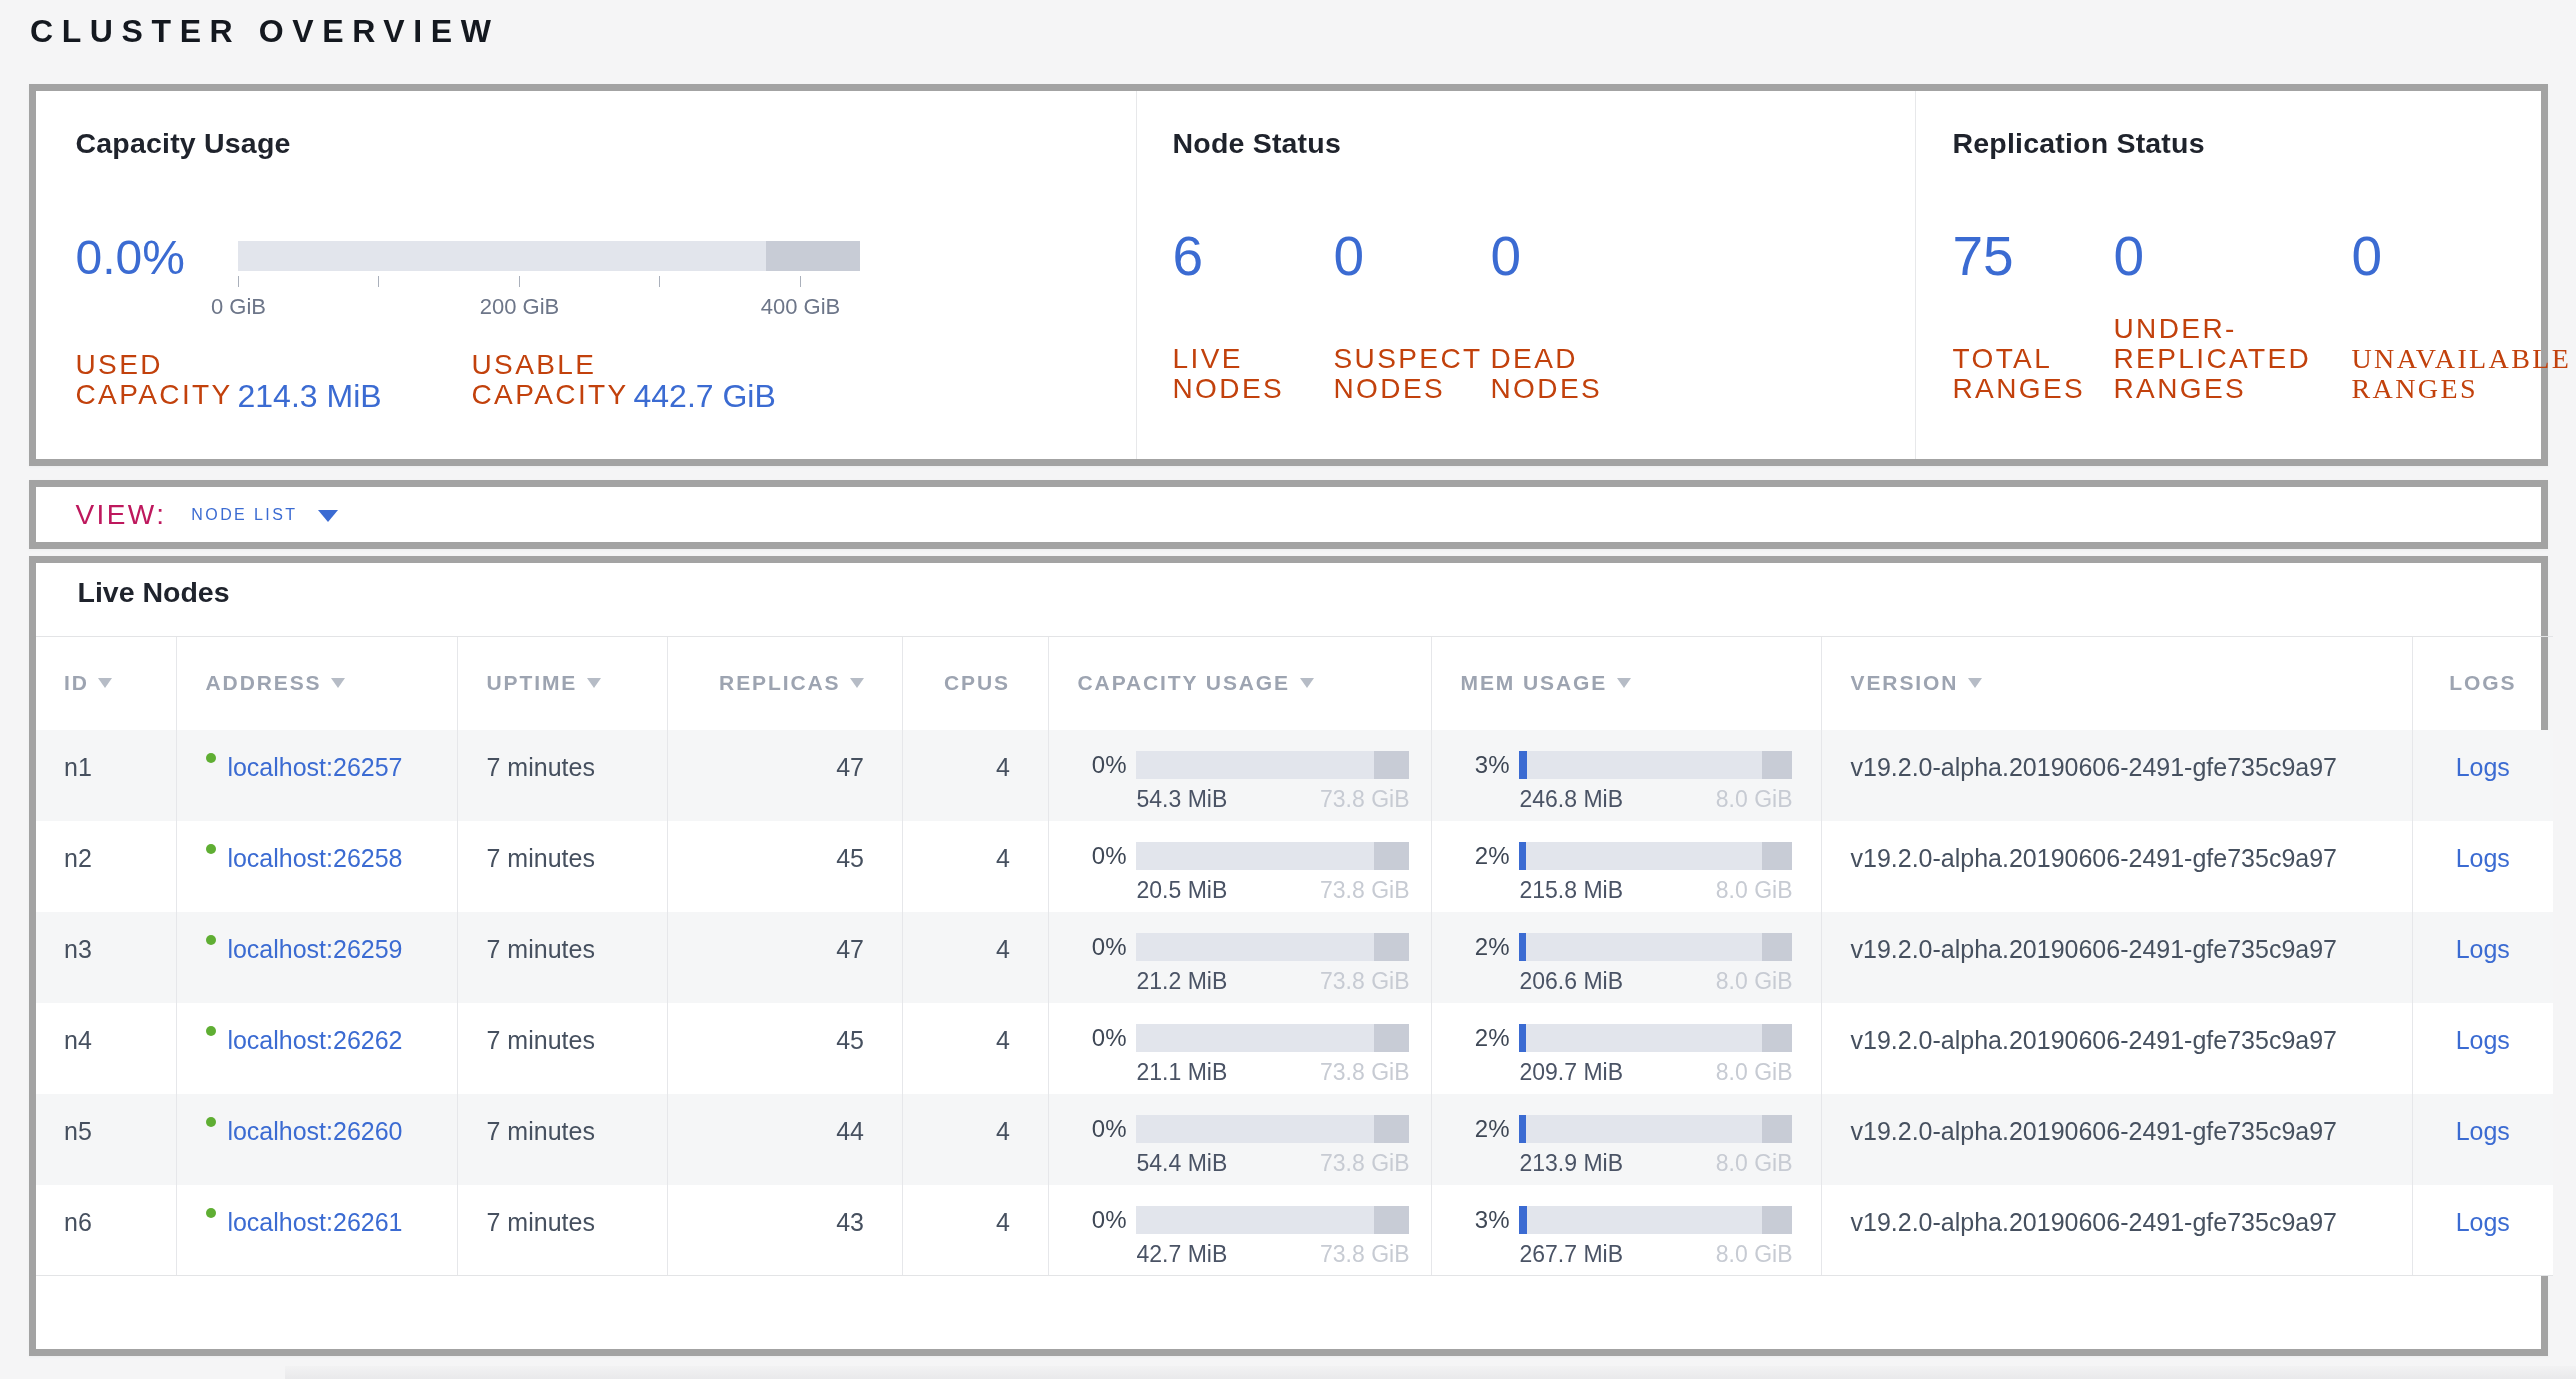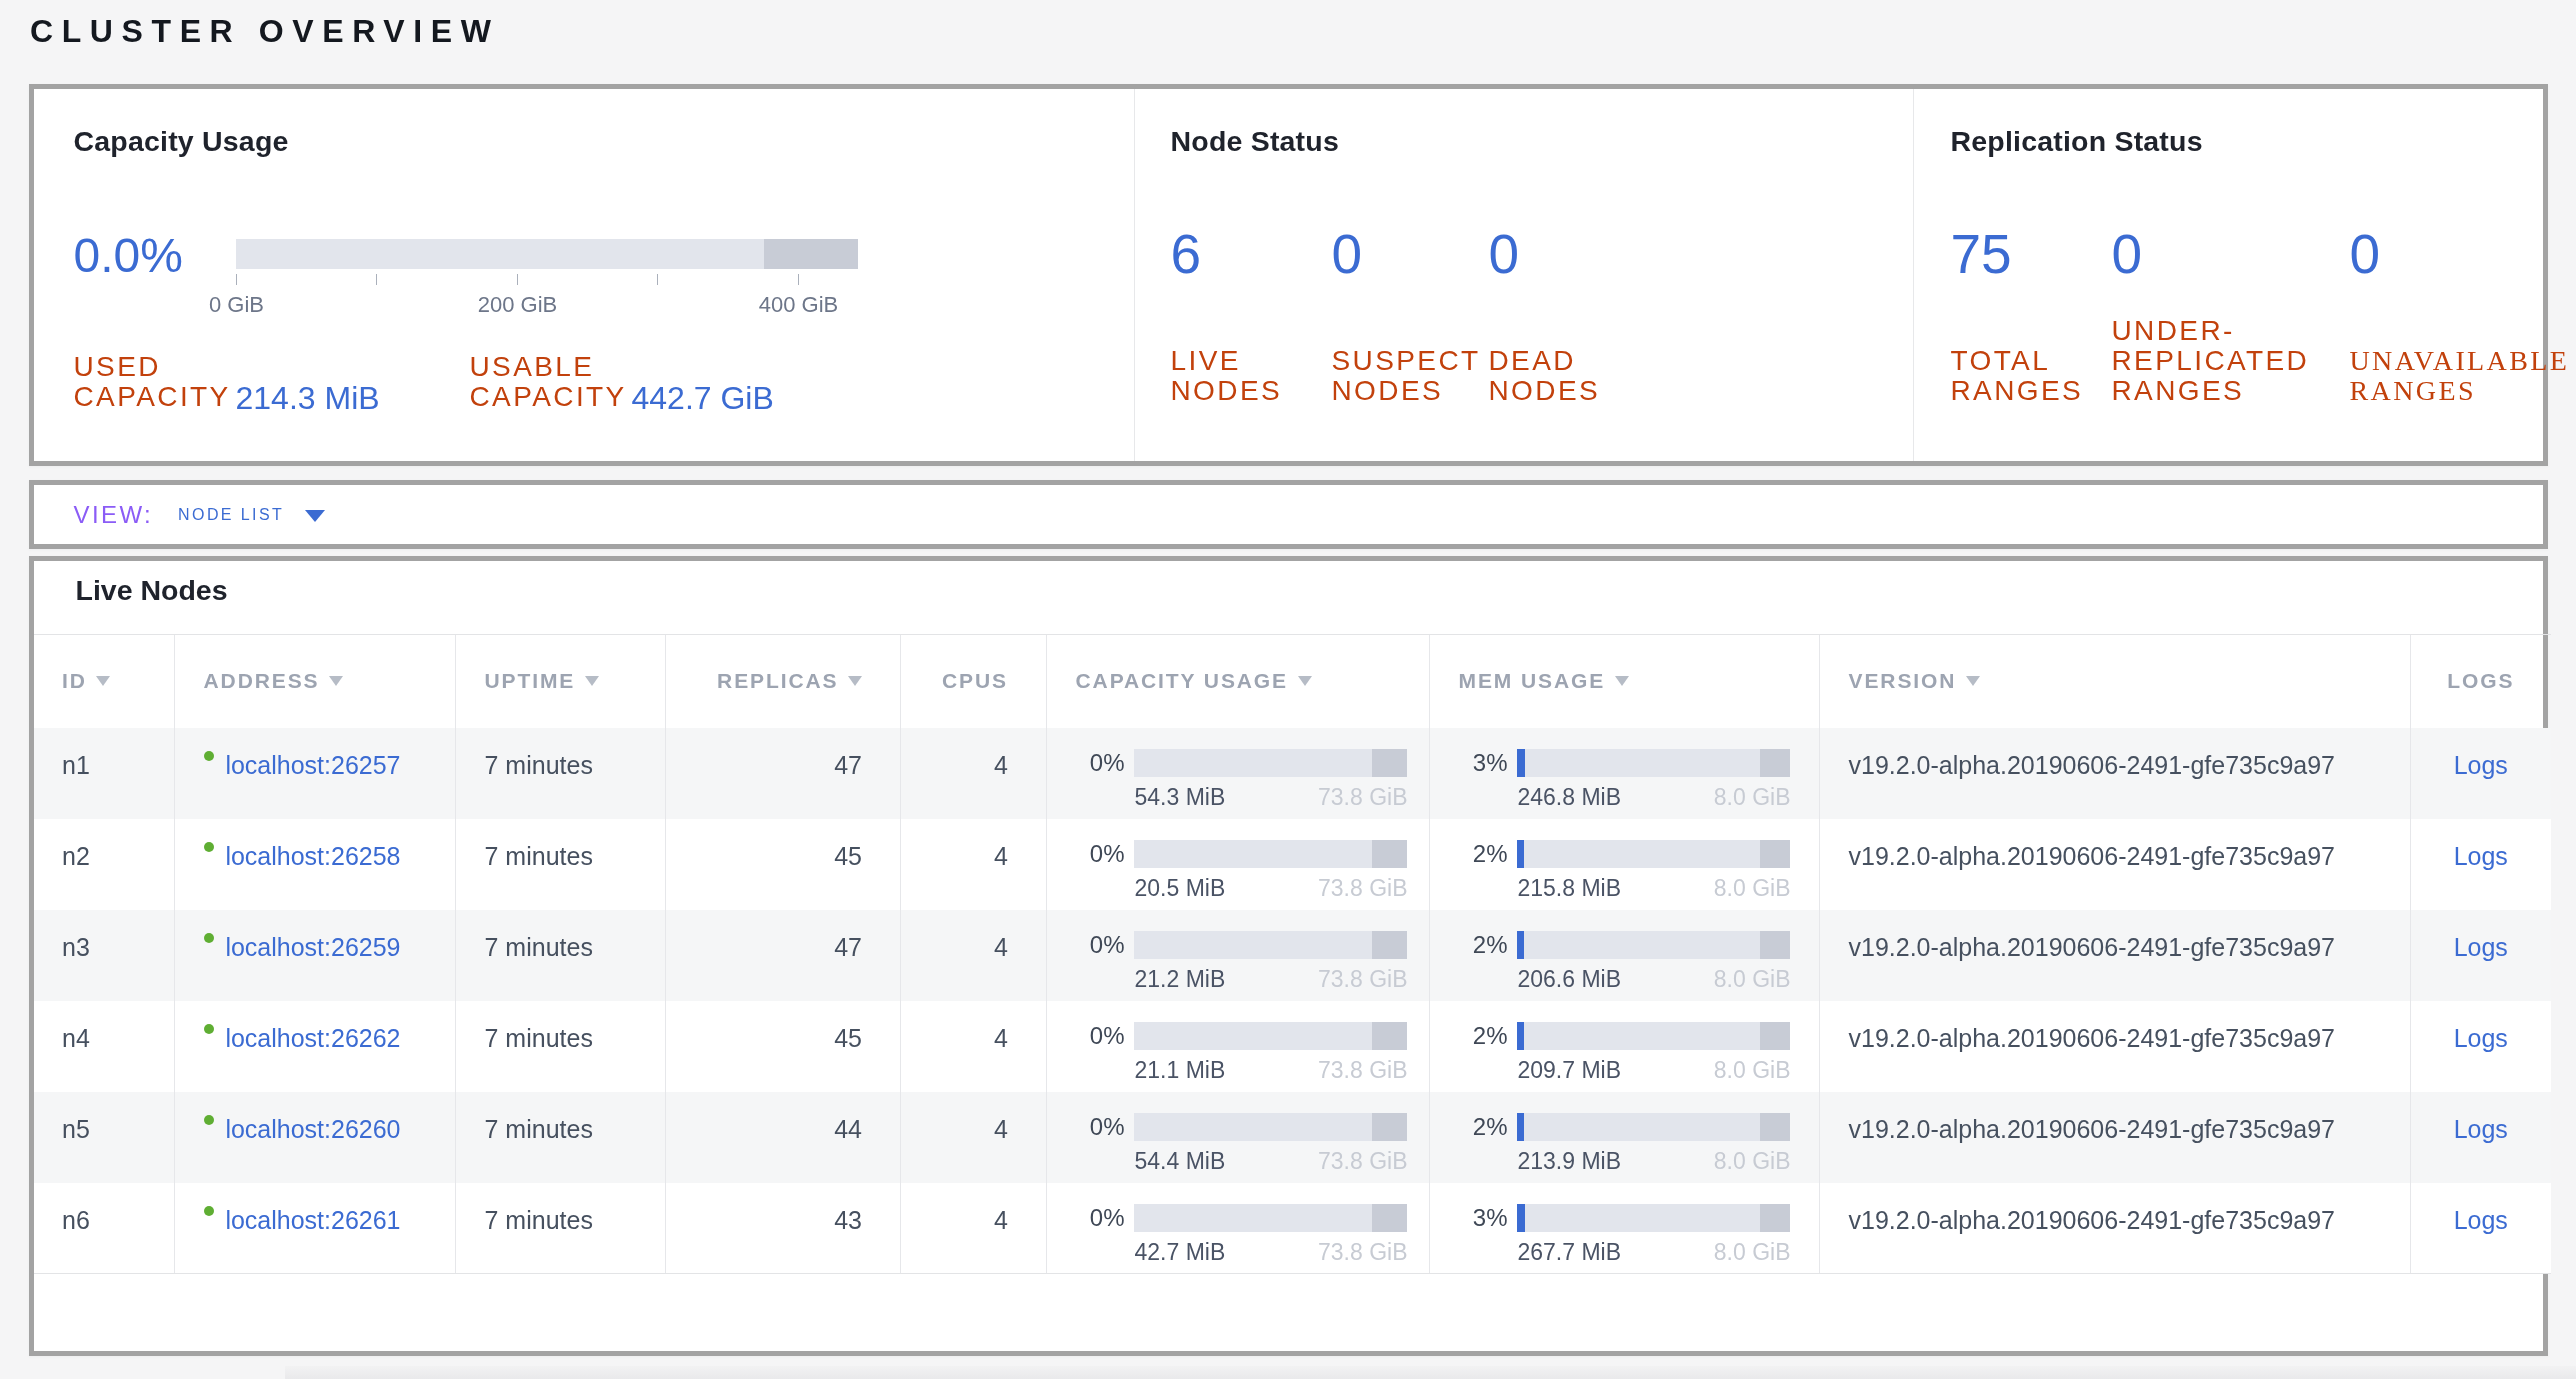--- a/index.html
+++ b/index.html
@@ -13,21 +13,21 @@
 
   
   .page-title {
     position:absolute; left:30px; top:13.3px;
     font-size:32px; font-weight:700; letter-spacing:8.6px; color:#14181f;
   }
 
   
   .card {
     position:absolute; left:28.5px; width:2519px; background:#ffffff;
-    border:5px solid #a3a3a3; box-shadow:0 1px 2.9px rgba(60,64,78,.04);
+    border:7px solid #a3a3a3; box-shadow:0 1px 2.9px rgba(60,64,78,.04);
   }
   .summary-card { top:84px; height:382px; }
   .view-card    { top:480px; height:69px; }
   .table-card   { top:556px; height:800px; }
 
   .vdiv { position:absolute; top:0; bottom:0; width:1px; background:#e7e8ea; }
   .vdiv-1 { left:1100px; }
   .vdiv-2 { left:1879px; }
 
   .panel-title {
@@ -61,21 +61,21 @@
   
   .stat-col { position:absolute; top:0; bottom:0; }
   .stat-number {
     position:absolute; top:133px;
     font-size:55px; font-weight:400; color:#3b6bd2;
   }
   .stat-name { position:absolute; bottom:55px; }
 
   
   .view-inner { position:absolute; left:40px; top:0; bottom:0; display:flex; align-items:center; }
-  .view-label { font-size:24px; letter-spacing:2.4px; color:#8b5cf6; }
+  .view-label { font-size:28px; letter-spacing:2.4px; color:#be185d; }
   .view-select { display:flex; align-items:center; margin-left:25px; cursor:pointer; }
   .view-value { font-size:16px; letter-spacing:2.4px; color:#3b6bd2; }
   .chevron-down {
     width:0; height:0; margin-left:21px; position:relative; top:1.9px;
     border-left:10.5px solid transparent; border-right:10.5px solid transparent;
     border-top:12.4px solid #3b6bd2;
   }
 
   
   .section-title {

